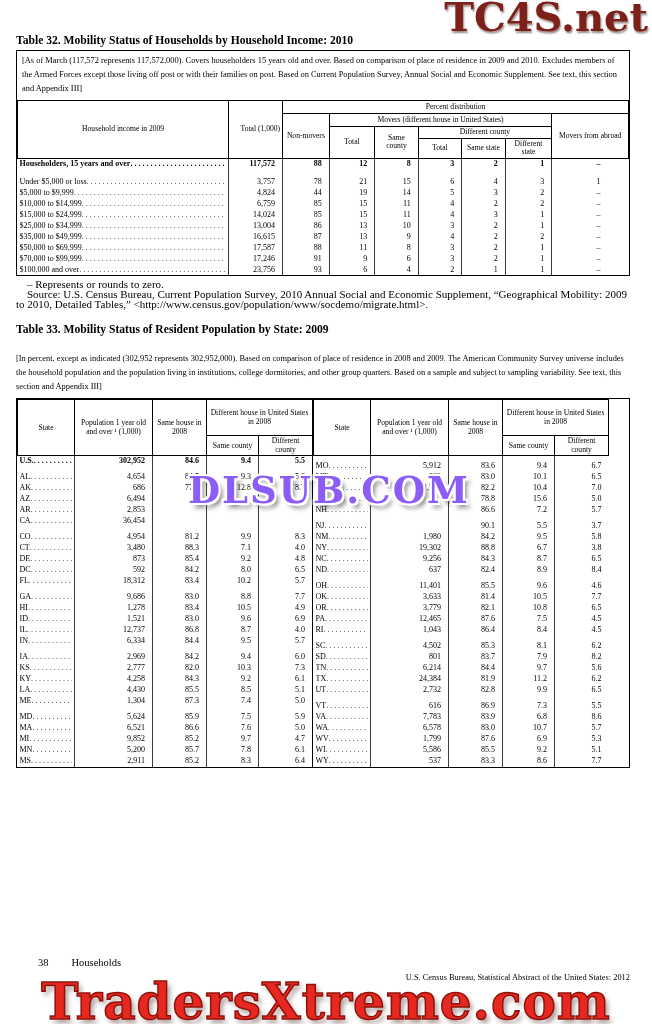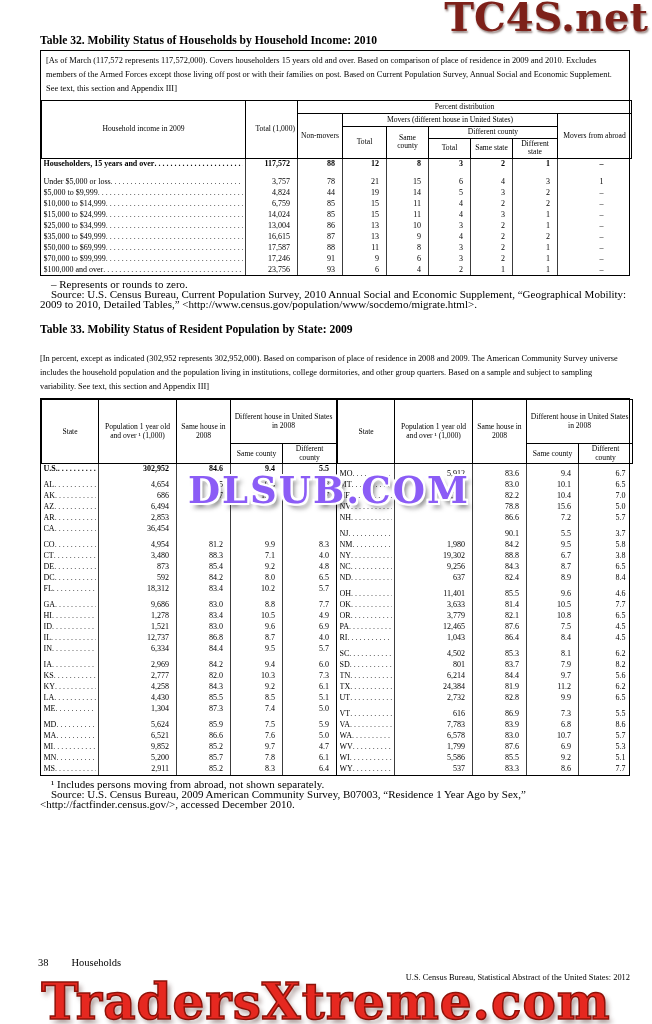--- a/index.html
+++ b/index.html
@@ -1,40 +1,40 @@
 <!DOCTYPE html>
 <html><head>
 <meta charset="utf-8">
 <style>
   *{box-sizing:border-box}
   html,body{margin:0;padding:0}
   body{width:652px;height:1024px;position:relative;background:#fff;color:#000;
        font-family:"Liberation Serif",serif;overflow:hidden}
-  .page{position:absolute;inset:0;padding:34px 22px 0 40px}
+  .page{position:absolute;inset:0;padding:34px 22px 0 16px}
   .ttl{font-size:11.6px;font-weight:bold;margin:0 0 3px 0}
   .t33ttl{margin-top:14px}
   .headnote{font-size:8.4px;line-height:14px;margin:0}
   .box{border:1px solid #000}
   .t32box .headnote{padding:3px 5px 4px 5px}
   .note33{margin:16px 0 4px 0}
   table.tbl{border-collapse:collapse;table-layout:fixed;width:100%}
   .tbl th{font-weight:normal;font-size:7.6px;line-height:8.6px;border:1px solid #000;
           padding:1px 2px;vertical-align:middle}
   .tbl td{font-size:8px;line-height:10.5px;height:11px;padding:0 2px;
           border-left:1px solid #3c3c3c;overflow:hidden;white-space:nowrap}
   .tbl td:first-child{border-left:none}
   .tbl .num{text-align:right;padding-right:7px}
   .tbl .b{font-weight:bold}
   .t32 td:last-child{padding-right:28px}
   .t32 .sp td{height:7px}
   .t33 .sp td{height:5px}
   .t32 thead tr:nth-child(1) th{height:13px}
   .t32 thead tr:nth-child(2) th{height:13px}
   .t32 thead tr:nth-child(4) th{height:18px}
-  .t33 thead tr:nth-child(1) th{height:44px}
+  .t33 thead tr:nth-child(1) th{height:36px}
   .t33 thead tr:nth-child(2) th{height:18px}
   .h-income{vertical-align:middle}
   .h-total{vertical-align:bottom;text-align:right;padding:0 5px 2px 2px}
   .lead{display:flex;overflow:hidden}
   .lt{flex:0 0 auto}
   .dots{flex:1 1 auto;overflow:hidden;white-space:nowrap;color:#000}
   .dots::before{content:" . . . . . . . . . . . . . . . . . . . . . . . . . . . . . . . . . . . . . . . . . . . . . . . . . . . . . . . . . . . ."}
   .fnotes{margin-top:3px}
   .fnotes p{margin:0;font-size:11px;line-height:10px;text-indent:11px}
   .t33box{display:flex}
@@ -1017,24 +1017,20 @@
             </td>
             <td class="num">537</td>
             <td class="num">83.3</td>
             <td class="num">8.6</td>
             <td class="num">7.7</td>
           </tr>
         </tbody>
     </table>
   </div>
 
-  <div class="fnotes">
-    <p>¹ Includes persons moving from abroad, not shown separately.</p>
-    <p>Source: U.S. Census Bureau, 2009 American Community Survey, B07003, “Residence 1 Year Ago by Sex,” &lt;http://factfinder.census.gov/&gt;, accessed December 2010.</p>
-  </div>
 
   <div class="fl">
     <span class="pg">38</span><span>Households</span>
   </div>
   <div class="fr">U.S. Census Bureau, Statistical Abstract of the United States: 2012</div>
 
 </div>
 
 <div class="wm wm-top">TC4S.net</div>
 <div class="wm wm-mid">DLSUB.COM</div>

